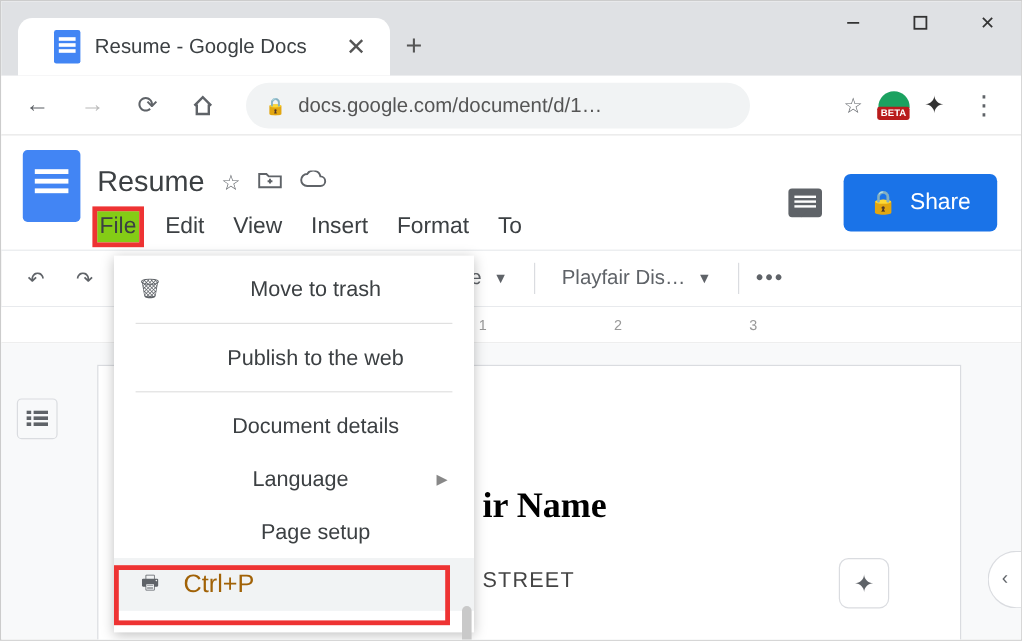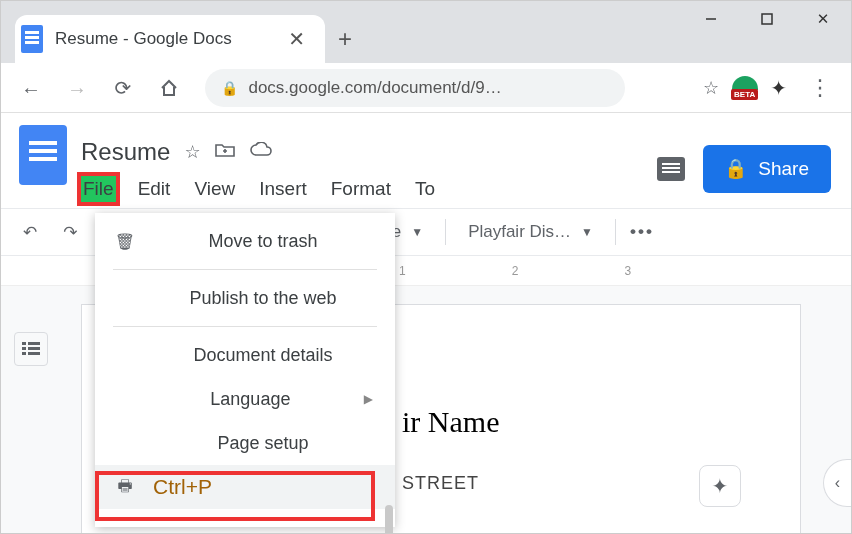--- a/index.html
+++ b/index.html
@@ -2,21 +2,21 @@
 <html><head>
 <meta charset="utf-8">
 <style>
   * { box-sizing: border-box; margin: 0; padding: 0; font-family: "Segoe UI", Arial, sans-serif; }
   body { width: 852px; height: 534px; background: #fff; overflow: hidden; position: relative; border: 1px solid #ccc;}
   
   
   .titlebar { height: 62px; background: #dfe1e4; display: flex; align-items: flex-start; position: relative; }
   .win-controls { position: absolute; right: 0; top: 0; display: flex; }
   .win-btn { width: 56px; height: 36px; display: flex; align-items: center; justify-content: center; font-size: 15px; color:#333; }
-  .tab { margin-top: 14px; margin-left: 14px; height: 48px; background: #fff; border-top-left-radius: 12px; border-top-right-radius: 12px; display: flex; align-items: center; padding: 0 14px 0 6px; gap: 12px; min-width: 310px;}
+  .tab { margin-top: 14px; margin-left: 14px; height: 48px; background: #fff; border-top-left-radius: 12px; border-top-right-radius: 12px; display: flex; align-items: center; padding: 0 14px 0 30px; gap: 12px; min-width: 310px;}
   .tab-favicon { width: 22px; height: 28px; background: #4285f4; border-radius: 2px; position:relative;}
   .tab-favicon::before{content:"";position:absolute;left:4px;right:4px;top:6px;height:3px;background:#fff;box-shadow:0 5px 0 #fff,0 10px 0 #fff;}
   .tab-title { font-size: 17px; color: #3c4043; flex:1;}
   .tab-close { font-size: 20px; color:#555; padding:0 6px;}
   .newtab-btn { width: 40px; height: 40px; display:flex; align-items:center; justify-content:center; font-size:24px; color:#555; margin-top:18px;}
   
   
   .urlbar-row { height: 50px; background:#fff; display:flex; align-items:center; padding: 0 10px; gap: 6px; border-bottom: 1px solid #e0e0e0;}
   .nav-btn { width: 40px; height:40px; display:flex; align-items:center; justify-content:center; color:#5f6368; font-size:20px;}
   .nav-btn.disabled{ color:#bbb;}
@@ -33,21 +33,21 @@
   
   .docs-hdr { height: 95px; background:#fff; display:flex; padding: 6px 20px 0 12px; position:relative;}
   .docs-logo { width:48px; height:60px; background:#4285f4; border-radius:4px; margin:6px 14px 0 6px; position:relative;}
   .docs-logo::after{content:"";position:absolute;left:10px;right:10px;top:16px;height:4px;background:#fff;box-shadow:0 8px 0 #fff,0 16px 0 #fff;}
   .docs-titlecol{ flex:1;margin-top:15px;}
   .docs-title-row{display:flex;align-items:center;gap:14px;padding-top:4px;}
   .docs-title{font-size:24px;color:#3c4043;}
   .title-icn{color:#5f6368;font-size:18px;}
   .menubar{display:flex;gap:20px;margin-top:10px;font-size:19px;color:#3c4043;}
   .menubar span{padding:2px 2px;}
-  .file-hl{ outline: 4px solid #e33; background:#22c55e; padding:2px 6px;}
+  .file-hl{ outline: 4px solid #e33; background:#84cc16; padding:2px 6px;}
   .hdr-right{display:flex;align-items:center;gap:18px;margin-left:auto;padding-top:10px;}
   .comment-icn{width:28px;height:24px;background:#5f6368;border-radius:3px;position:relative;}
   .comment-icn::before{content:"";position:absolute;left:5px;right:5px;top:6px;height:2px;background:#fff;box-shadow:0 4px 0 #fff,0 8px 0 #fff;}
   .comment-icn::after{content:"";position:absolute;left:6px;bottom:-5px;border:5px solid transparent;border-top-color:#5f6368;}
   .share-btn{background:#1a73e8;color:#fff;border:none;border-radius:6px;height:48px;padding:0 22px;font-size:19px;font-weight:500;display:flex;align-items:center;gap:10px;}
   
   
   .toolbar{height:48px;border-top:1px solid #e8eaed;border-bottom:1px solid #e8eaed;display:flex;align-items:center;padding:0 16px;gap:14px;color:#5f6368;font-size:17px;position:relative;}
   .tb-btn{padding:4px 6px;}
   .tb-sep{width:1px;height:26px;background:#dadce0;}
@@ -56,21 +56,21 @@
   .tb-more{letter-spacing:2px;font-weight:700;}
   
   
   .ruler{height:30px;background:#fff;border-bottom:1px solid #eee;position:relative;padding-left:398px;font-size:12px;color:#999;display:flex;align-items:center;gap:106px;}
   
   
   .canvas-area{height:290px;background:#f8f9fa;display:flex;position:relative;}
   .left-gutter{width:60px;padding-top:46px;display:flex;justify-content:center;}
   .outline-btn{width:34px;height:34px;border:1px solid #dadce0;border-radius:4px;display:flex;align-items:center;justify-content:center;color:#5f6368;}
   .page{margin-left:20px;margin-top:18px;width:720px;background:#fff;border:1px solid #dadce0;padding:100px 40px 40px 320px;position:relative;}
-  .page h1{font-family:"Times New Roman",serif;font-size:30px;font-weight:400;color:#000;}
+  .page h1{font-family:"Times New Roman",serif;font-size:30px;font-weight:700;color:#000;}
   .page .street{margin-top:34px;font-size:18px;color:#444;letter-spacing:1px;}
   
   
   .dropdown{position:absolute;left:94px;top:212px;width:300px;background:#fff;box-shadow:0 2px 10px rgba(0,0,0,0.25);z-index:50;padding:6px 0 18px 0;}
   .dd-item{display:flex;align-items:center;height:44px;padding:0 22px 0 18px;font-size:18px;color:#3c4043;gap:16px;}
   .dd-item .icn{width:24px;text-align:center;color:#5f6368;font-size:16px;}
   .dd-item .lbl{flex:1;text-align:center;}
   .dd-item .arrow{color:#888;font-size:12px;}
   .dd-item .shortcut{color:#a16207;font-size:21px;}
   .dd-sep{height:1px;background:#e0e0e0;margin:6px 18px;}
@@ -110,21 +110,21 @@
   <div class="nav-btn">←</div>
   <div class="nav-btn disabled">→</div>
   <div class="nav-btn">⟳</div>
   <div class="nav-btn">
       <svg width="20" height="20">
         <path d="M3 10 L10 3 L17 10 M5 9 V17 H15 V9" fill="none" stroke="#5f6368" stroke-width="2"></path>
       </svg>
     </div>
   <div class="omnibox">
     <span class="lock">🔒</span>
-    <span>docs.google.com/document/d/9…</span>
+    <span>docs.google.com/document/d/1…</span>
   </div>
   <div class="ext-col">
     <span class="star-icon">☆</span>
     <div class="beta-badge">
       <div class="beta-dome"></div>
       <div class="beta-txt">BETA</div>
     </div>
     <span class="puzzle">✦</span>
     <span class="menu-dots">⋮</span>
   </div>

